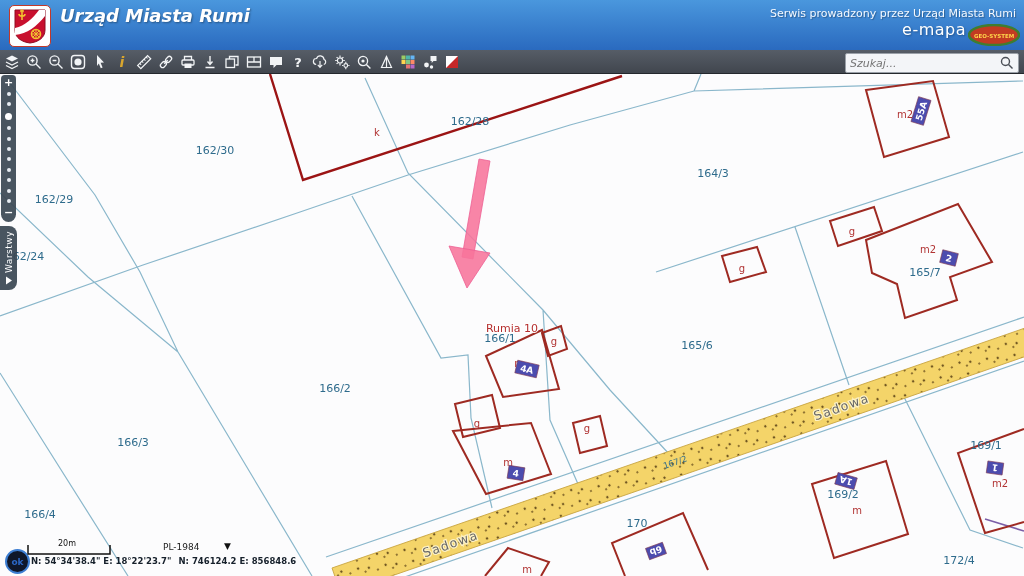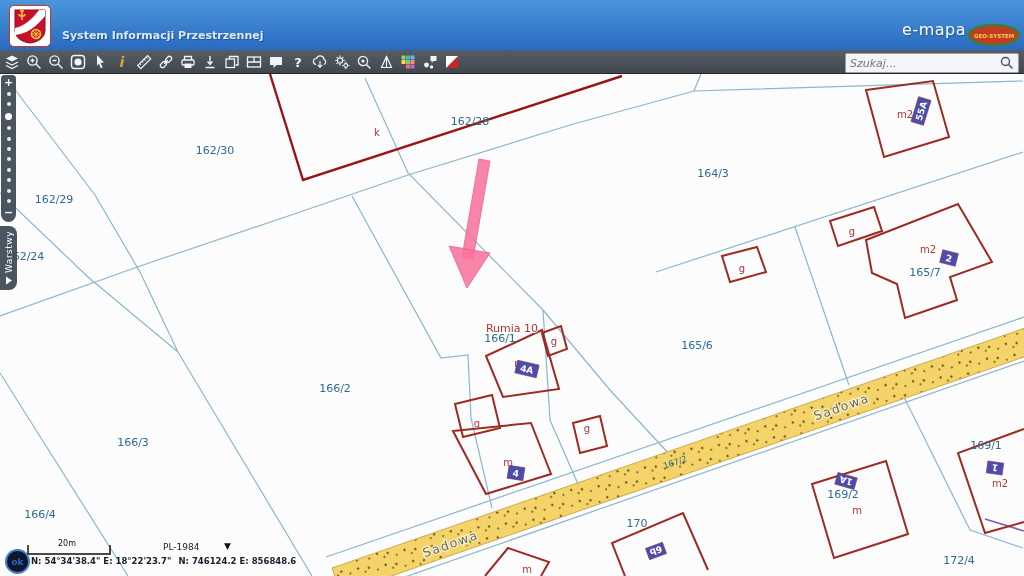--- a/index.html
+++ b/index.html
@@ -177,21 +177,22 @@
 <div class="header">
   <div class="crest">
     <svg width="34" height="36" viewBox="0 0 34 36">
       <path d="M2 2 H32 V22 C32 30 25 34 17 35 C9 34 2 30 2 22 Z" fill="#c8102e" stroke="#8e0c20" stroke-width="1"></path>
       <path d="M2 20 C12 18 20 10 26 2 L32 2 L32 8 C24 18 14 26 2 27 Z" fill="#ffffff"></path>
       <path d="M9 4 v8 M6 6 c0 3 6 3 6 0 M9 4 c-1.5 0 -1.5 -2 0 -2 c1.5 0 1.5 2 0 2" stroke="#f2c230" stroke-width="1.6" fill="none"></path>
       <circle cx="23" cy="26" r="4.5" fill="none" stroke="#f2c230" stroke-width="1.6"></circle>
       <path d="M23 21.5 v9 M18.5 26 h9 M20 23 l6 6 M26 23 l-6 6" stroke="#f2c230" stroke-width="1"></path>
     </svg>
   </div>
-  <div class="hsub">System Informacji Przestrzennej</div>
+  <div class="htitle">Urząd Miasta Rumi</div>
+  <div class="hserv">Serwis prowadzony przez Urząd Miasta Rumi</div>
   <div class="brand">e-mapa</div>
   <div class="brandlogo">
     <svg width="52" height="22" viewBox="0 0 52 22">
       <ellipse cx="26" cy="11" rx="25" ry="10" fill="#c23b22" stroke="#3f7d2f" stroke-width="2.5"></ellipse>
       <text x="26" y="13.5" font-size="5.5" fill="#ffd54a" text-anchor="middle" font-weight="bold">GEO-SYSTEM</text>
     </svg>
   </div>
 </div>
 
 <div class="toolbar">

